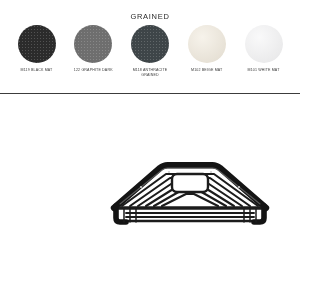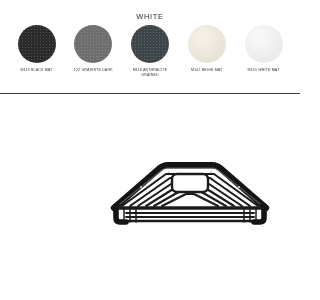--- a/index.html
+++ b/index.html
@@ -120,21 +120,21 @@
     height: 72px;
   }
 
   #product-svg { display: block; width: 180px; height: 72px; }
 </style>
 </head>
 <body>
 
 <section id="colors-panel">
 
-  <h1 id="colors-title">WHITE</h1>
+  <h1 id="colors-title">GRAINED</h1>
 
   <div id="swatch-row">
 
     <div class="swatch-cell">
       <div class="swatch-disc grain" style="background:#2b2b2b"></div>
       <div class="swatch-label">M119 BLACK MAT</div>
     </div>
 
     <div class="swatch-cell">
       <div class="swatch-disc grain" style="background:#6e6e6e"></div>

